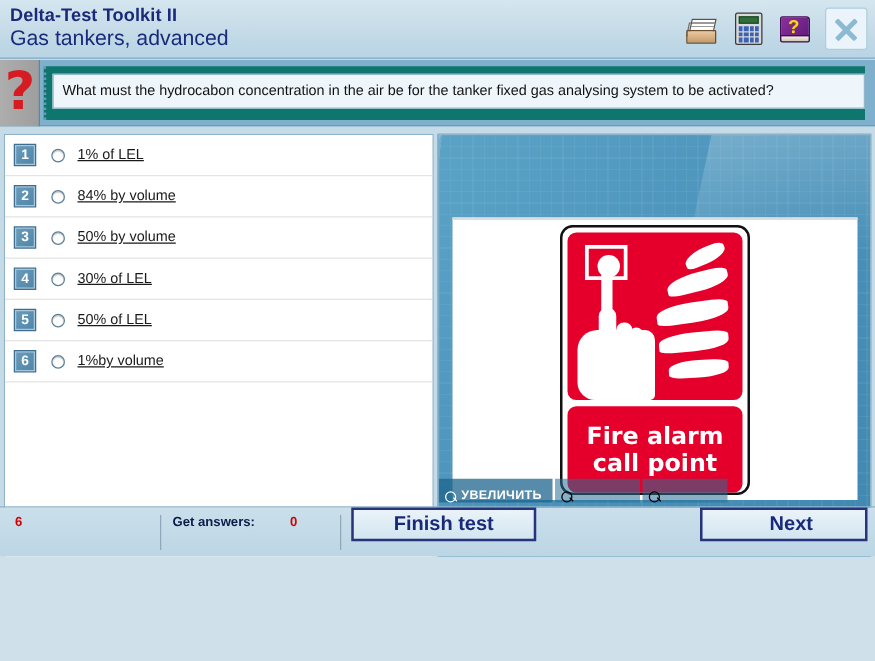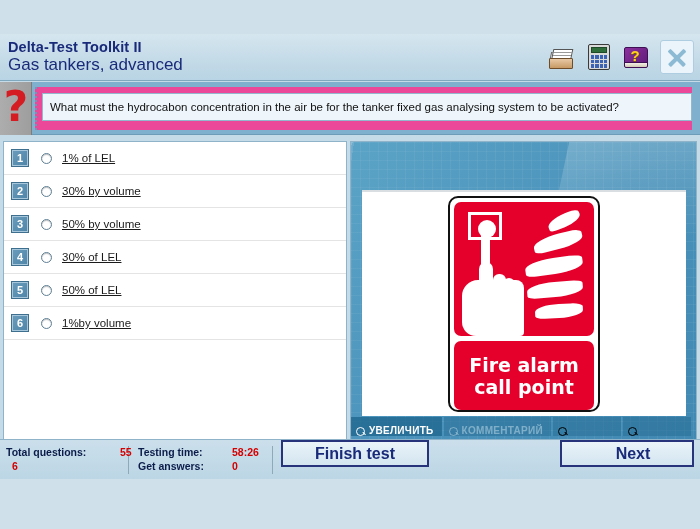--- a/index.html
+++ b/index.html
@@ -8,21 +8,20 @@
     width: 700px; height: 529px;
     overflow: hidden;
     font-family: "Liberation Sans", sans-serif;
     background: #cfe0ea;
   }
   #app {
     position: relative;
     width: 700px; height: 445px;
     background: #c6dbe8;
     overflow: hidden;
-    margin-top: 34px;
   }
 
   
   .header {
     position: absolute; left: 0; top: 0;
     width: 700px; height: 47px;
     background: linear-gradient(to bottom, #d5e6ef 0%, #c3dae7 60%, #b9d4e4 100%);
     border-bottom: 1px solid #7fa8bf;
   }
   .title-wrap {
@@ -116,21 +115,21 @@
     border-right: 1px solid #7d7d7d;
   }
   .qmark {
     position: absolute; left: 0; top: -1px; width: 32px; height: 53px;
     color: #d41c22; font-size: 42px; font-weight: bold;
     text-align: center; line-height: 52px;
     font-family: "DejaVu Sans", sans-serif;
   }
   .qbox-outer {
     position: absolute; left: 35px; top: 5px; right: 8px; height: 43px;
-    background: #ec4899;
+    background: #0f766e;
     border-left: 2px dotted #6b9ab7;
   }
   .qbox {
     position: absolute; left: 5px; top: 6px; right: 0; height: 28px;
     background: #eef6fb; border: 1px solid #93b7cd;
     display: flex; align-items: center; padding: 0 7px;
   }
   .qtext {
     font-size: 11.5px; color: #111; white-space: nowrap; overflow: hidden;
   }
@@ -203,21 +202,21 @@
     font-family: "DejaVu Sans", sans-serif;
   }
   .bp-block {
     position: absolute; left: 85px; bottom: 0; width: 230px; height: 72px;
     background: rgba(255,255,255,.06);
     border-top: 1px solid rgba(255,255,255,.18);
   }
 
   
   .sign-card {
-    position: absolute; left: 11px; top: 48px;
+    position: absolute; left: 11px; top: 66px;
     width: 324px; height: 226px;
     background: #ffffff;
     border-top: 2px solid #d8dee2;
   }
   .sign {
     position: absolute; left: 50%; top: 4px;
     transform: translateX(-50%);
     width: 152px; height: 216px;
     background: #ffffff;
     border: 2px solid #111; border-radius: 10px;
@@ -396,21 +395,21 @@
 
   <div class="answers">
     <div class="ans-row">
       <div class="ans-num">1</div>
       <div class="ans-radio"></div>
       <div class="ans-label">1% of LEL</div>
     </div>
     <div class="ans-row">
       <div class="ans-num">2</div>
       <div class="ans-radio"></div>
-      <div class="ans-label">30% by volume</div>
+      <div class="ans-label">84% by volume</div>
     </div>
     <div class="ans-row">
       <div class="ans-num">3</div>
       <div class="ans-radio"></div>
       <div class="ans-label">50% by volume</div>
     </div>
     <div class="ans-row">
       <div class="ans-num">4</div>
       <div class="ans-radio"></div>
       <div class="ans-label">30% of LEL</div>
@@ -463,52 +462,40 @@
           </div>
         </div>
       </div>
     </div>
 
     <div class="imgtoolbar">
       <div class="tb-btn active">
         <span class="mag"></span>
         <span>УВЕЛИЧИТЬ</span>
       </div>
-      <div class="tb-btn dim">
-        <span class="mag"></span>
-        <span>КОММЕНТАРИЙ</span>
-      </div>
       <div class="tb-btn blank">
         <span class="mag"></span>
       </div>
       <div class="tb-btn blank">
         <span class="mag"></span>
       </div>
     </div>
   </div>
 
   <div class="statusbar">
     <div class="vdiv" id="vd1"></div>
     <div class="vdiv" id="vd2"></div>
 
     <div class="stat-group" id="g1">
       <div class="line">
-        <span class="stat-k">Total questions:</span>
-        <span class="stat-v">55</span>
-      </div>
-      <div class="line">
         <span class="stat-v">6</span>
       </div>
     </div>
 
     <div class="stat-group" id="g2">
-      <div class="line">
-        <span class="stat-k">Testing time:</span>
-        <span class="stat-v">58:26</span>
-      </div>
       <div class="line">
         <span class="stat-k">Get answers:</span>
         <span class="stat-v">0</span>
       </div>
     </div>
 
     <div class="btn-main" id="finish-test">Finish test</div>
     <div class="btn-main" id="next-btn">Next</div>
   </div>
 

